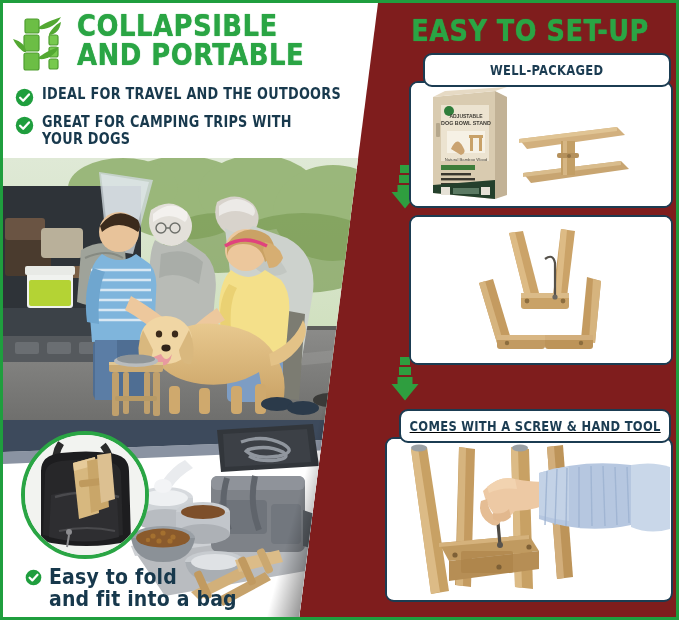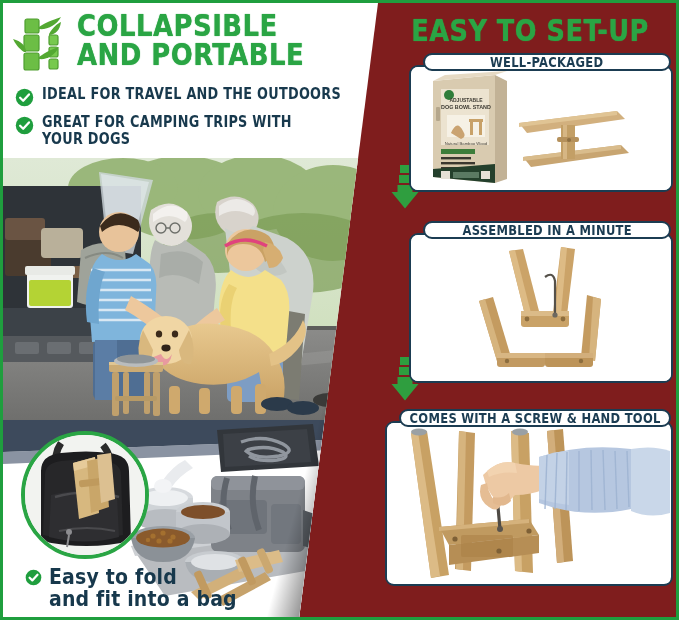--- a/index.html
+++ b/index.html
@@ -80,21 +80,21 @@
   .right-title{
     position:absolute;left:8px;top:10px;width:282px;text-align:center;
     color:#2aa544;font-weight:bold;font-size:30px;letter-spacing:.5px;
     font-family:"DejaVu Sans Condensed","Liberation Sans",sans-serif;
     transform:scaleX(.95);transform-origin:center;
     text-shadow:0 0 1px #2aa544;white-space:nowrap;
   }
 
   .step-card{position:absolute;box-sizing:border-box;}
   .step-header{
-    position:relative;box-sizing:border-box;height:18px;
+    position:relative;box-sizing:border-box;height:34px;
     border:2.5px solid #1b3c52;border-radius:9px;background:#fff;
     display:flex;align-items:center;justify-content:center;z-index:2;
   }
   .step-header span{
     color:#1b3c52;font-weight:bold;font-size:13.5px;letter-spacing:.3px;
     font-family:"DejaVu Sans Condensed","Liberation Sans",sans-serif;
     transform:scaleX(.95);white-space:nowrap;
   }
   .step-body{
     position:relative;margin-top:-6px;box-sizing:border-box;
@@ -482,23 +482,20 @@
     <span class="arrow-icon" style="left:10px;top:160px;">
       <svg viewBox="0 0 28 46" width="28" height="46">
         <path d="M9 2 h10 v8 h-10 Z" fill="#2f9e3f"></path>
         <path d="M8 12 h12 v8 h-12 Z" fill="#2f9e3f"></path>
         <path d="M6.5 22 h15 v7 h-15 Z" fill="#2f9e3f"></path>
         <path d="M0.5 29 h27 L14 45.5 Z" fill="#2f9e3f"></path>
       </svg>
     </span>
 
     <div class="step-card" style="left:28px;top:218px;width:264px;">
-      <div class="step-header" style="width:248px;margin-left:14px;">
-        <span>ASSEMBLED IN A MINUTE</span>
-      </div>
       <div class="step-body" style="width:264px;height:150px;">
         <svg viewBox="0 0 260 146" width="260" height="146">
           <rect width="260" height="146" fill="#ffffff"></rect>
           <g>
 
             <path d="M98 16 L112 14 L128 76 L114 80 Z" fill="#cba368"></path>
             <path d="M98 16 L104 15 L120 78 L114 80 Z" fill="#ddbb85"></path>
             <path d="M150 12 L164 14 L156 80 L142 78 Z" fill="#cba368"></path>
             <path d="M150 12 L156 13 L150 79 L144 78 Z" fill="#ddbb85"></path>
 
@@ -529,21 +526,21 @@
     <span class="arrow-icon" style="left:10px;top:352px;">
       <svg viewBox="0 0 28 46" width="28" height="46">
         <path d="M9 2 h10 v8 h-10 Z" fill="#2f9e3f"></path>
         <path d="M8 12 h12 v8 h-12 Z" fill="#2f9e3f"></path>
         <path d="M6.5 22 h15 v7 h-15 Z" fill="#2f9e3f"></path>
         <path d="M0.5 29 h27 L14 45.5 Z" fill="#2f9e3f"></path>
       </svg>
     </span>
 
     <div class="step-card" style="left:4px;top:406px;width:288px;">
-      <div class="step-header" style="width:272px;margin-left:14px;">
+      <div class="step-header" style="width:272px;margin-left:14px;text-decoration:underline;">
         <span>COMES WITH A SCREW &amp; HAND TOOL</span>
       </div>
       <div class="step-body" style="width:288px;height:165px;">
         <svg viewBox="0 0 283 160" width="283" height="160">
           <rect width="283" height="160" fill="#ffffff"></rect>
 
           <g>
             <path d="M24 10 L40 8 L62 152 L44 155 Z" fill="#c8a164"></path>
             <path d="M24 10 L31 9 L53 153 L44 155 Z" fill="#dcbb86"></path>
             <ellipse cx="32" cy="9" rx="8" ry="3.4" fill="#9aa0a4"></ellipse>

